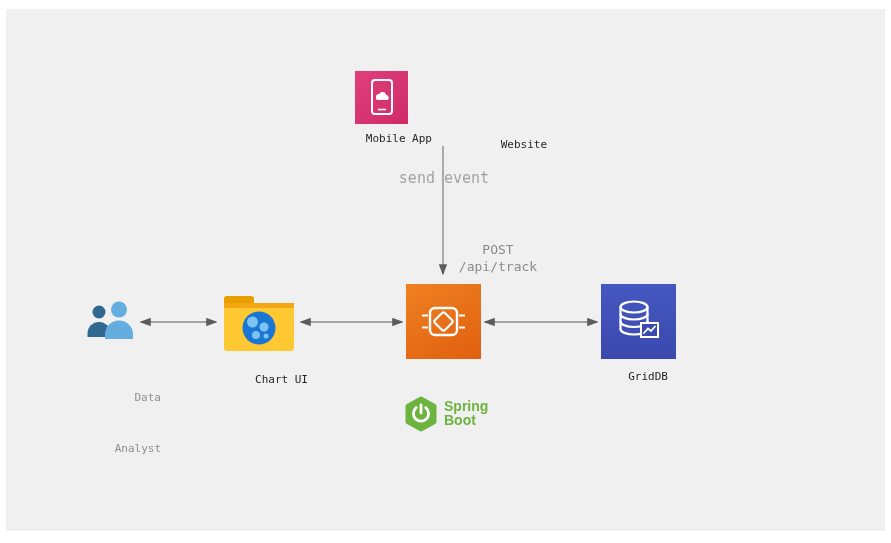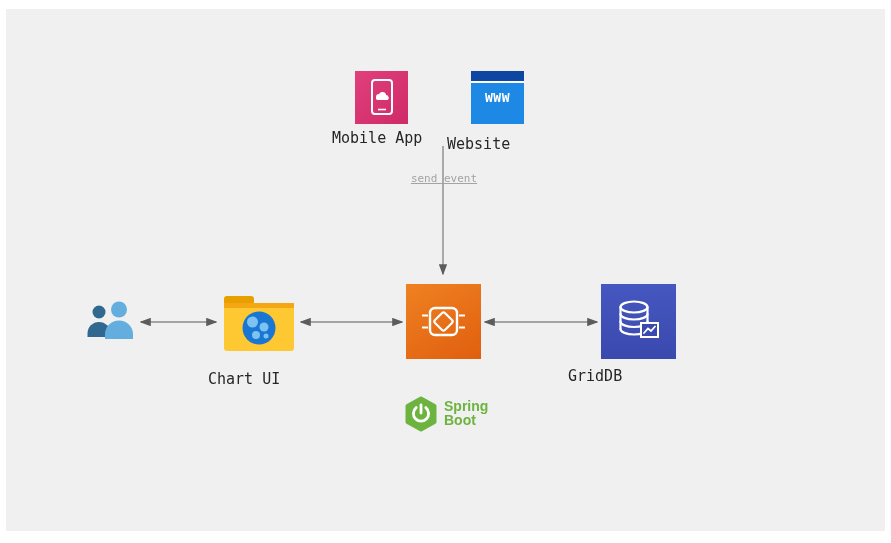--- a/index.html
+++ b/index.html
@@ -3,26 +3,26 @@
 <meta charset="utf-8">
 <style>
   html,body{margin:0;padding:0;background:#ffffff;}
   .page{position:relative;width:891px;height:543px;overflow:hidden;
         font-family:"DejaVu Sans Mono","Liberation Mono",monospace;}
   .board{position:absolute;left:6px;top:9px;width:879px;height:522px;
          background:var(--bg,#f0f0f0);}
   .connectors{position:absolute;left:0;top:0;pointer-events:none;}
 
   .icon-box{position:absolute;}
-  .label{position:absolute;text-align:left;font-size:15px;
+  .label{position:absolute;text-align:right;font-size:11px;
          color:var(--label-dark,#262626);line-height:17px;white-space:pre;}
   .label.gray{color:var(--label-gray,#8f8f8f);}
   .edge-label{position:absolute;text-align:center;font-size:13px;
               color:var(--edge-text-gray,#8a8a8a);line-height:17px;}
-  .edge-label.small{font-size:11px;color:#a3a3a3;text-decoration:underline;}
+  .edge-label.small{font-size:15px;color:#a3a3a3;}
 
   
   .mobile-icon{left:355px;top:71px;width:53px;height:53px;
     background:linear-gradient(135deg,var(--mobile-pink,#e0407c),var(--mobile-pink-dark,#cf2a68));}
 
   
   .website-icon{left:471px;top:71px;width:53px;height:53px;
     background:var(--website-blue,#1e88e5);}
   .web-topbar{height:10px;background:var(--website-navy,#0d47a1);
     border-bottom:2px solid #fff;}
@@ -76,35 +76,39 @@
       <rect x="17" y="9" width="20" height="34" rx="3" class="wstroke" stroke-width="2"></rect>
       <circle cx="24" cy="26" r="3" fill="#fff"></circle>
       <circle cx="27.5" cy="24.5" r="3.6" fill="#fff"></circle>
       <circle cx="31" cy="26.5" r="2.5" fill="#fff"></circle>
       <rect x="21" y="25.5" width="12.5" height="3.5" rx="1.75" fill="#fff"></rect>
       <line x1="23" y1="38.5" x2="31" y2="38.5" stroke="#fff" stroke-width="1.6"></line>
     </svg>
   </div>
   <div class="label" style="left:332px;top:130px;width:100px;">Mobile App</div>
 
-  <div class="icon-box website-icon">
-    <div class="web-topbar"></div>
-    <span class="www">WWW</span>
-  </div>
   <div class="label" style="left:447px;top:136px;width:100px;">Website</div>
 
   <div class="edge-label small" style="left:394px;top:170px;width:100px;">send event</div>
+  <div class="edge-label" style="left:448px;top:241px;width:100px;">
+    <div>POST</div>
+    <div>/api/track</div>
+  </div>
 
   <div class="icon-box" style="left:84px;top:296px;">
     <svg width="56" height="50" viewBox="0 0 56 50">
       <circle cx="15" cy="16" r="6.5" class="p-dark"></circle>
       <path d="M3.5 41 v-3.5 a11.5 11.5 0 0 1 23 0 V41 z" class="p-dark"></path>
       <circle cx="35" cy="13.5" r="8" class="p-light"></circle>
       <path d="M21 43 v-4.5 a14 14 0 0 1 28 0 V43 z" class="p-light"></path>
     </svg>
+  </div>
+  <div class="label gray" style="left:61px;top:355px;width:100px;">
+    <div>Data</div>
+    <div>Analyst</div>
   </div>
 
   <div class="icon-box" style="left:221px;top:291px;">
     <svg width="76" height="64" viewBox="0 0 76 64">
       <rect x="3" y="5" width="30" height="12" rx="3" class="folder-tab"></rect>
       <rect x="3" y="12" width="70" height="48" rx="3" class="folder-body"></rect>
       <rect x="3" y="12" width="70" height="5" class="folder-strip"></rect>
       <circle cx="38" cy="37" r="16.5" class="globe"></circle>
       <circle cx="31.5" cy="31" r="5.5" class="land"></circle>
       <circle cx="43" cy="36" r="4.5" class="land"></circle>

